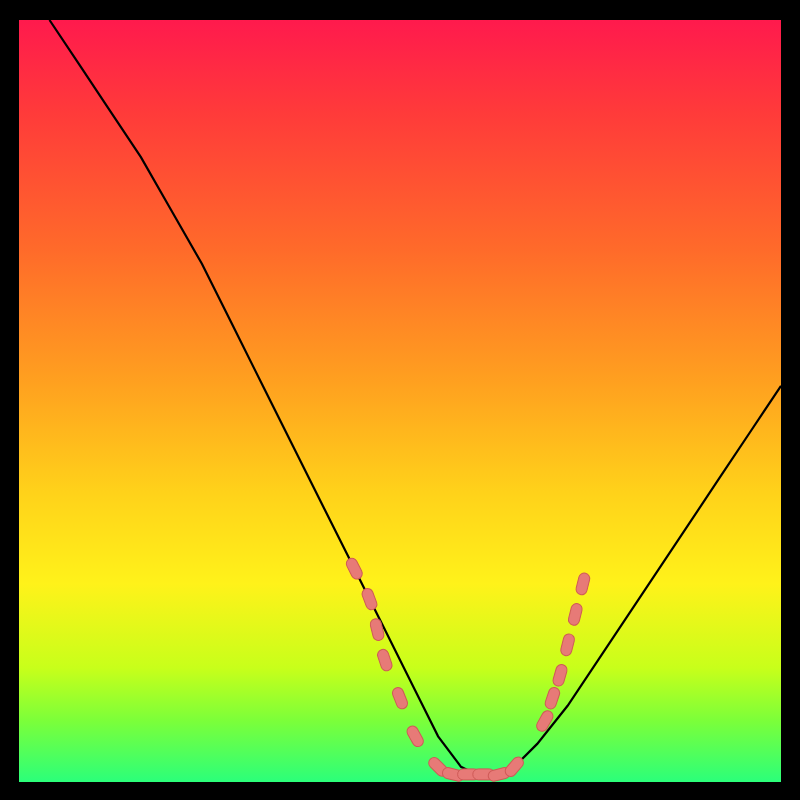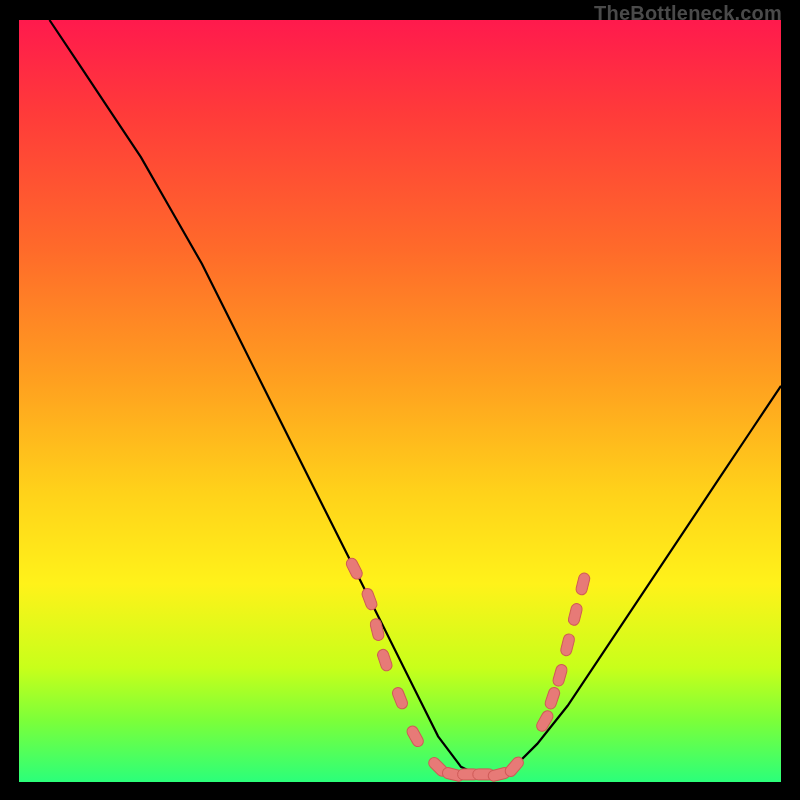--- a/index.html
+++ b/index.html
@@ -53,21 +53,20 @@
     top: 0;
     width: 762px;
     height: 762px;
     overflow: visible;
   }
 </style>
 </head>
 <body>
 
 <div class="chart-wrap">
-  <div class="watermark">TheBottleneck.com</div>
   <div class="plot-area">
     <svg class="curve" viewBox="0 0 762 762" preserveAspectRatio="none">
       <path id="curve-path" fill="none" stroke="#000000" stroke-width="2.2" d="M30.5 0.0 L61.0 45.7 L91.4 91.4 L121.9 137.2 L152.4 190.5 L182.9 243.8 L213.4 304.8 L243.8 365.8 L274.3 426.7 L304.8 487.7 L335.3 548.6 L365.8 609.6 L396.2 670.6 L419.1 716.3 L442.0 746.8 L457.2 754.4 L472.4 754.4 L495.3 746.8 L518.2 723.9 L548.6 685.8 L579.1 640.1 L609.6 594.4 L640.1 548.6 L670.6 502.9 L701.0 457.2 L731.5 411.5 L762.0 365.8"></path>
       <g id="markers">
           <rect x="324.3" y="543.1" width="22" height="11" rx="5.5" ry="5.5" fill="#e77a77" stroke="#cf5a57" stroke-width="1" transform="rotate(63.4 335.3 548.6)"></rect>
           <rect x="339.5" y="573.6" width="22" height="11" rx="5.5" ry="5.5" fill="#e77a77" stroke="#cf5a57" stroke-width="1" transform="rotate(69.4 350.5 579.1)"></rect>
           <rect x="347.1" y="604.1" width="22" height="11" rx="5.5" ry="5.5" fill="#e77a77" stroke="#cf5a57" stroke-width="1" transform="rotate(76.0 358.1 609.6)"></rect>
           <rect x="354.8" y="634.6" width="22" height="11" rx="5.5" ry="5.5" fill="#e77a77" stroke="#cf5a57" stroke-width="1" transform="rotate(71.6 365.8 640.1)"></rect>
           <rect x="370.0" y="672.7" width="22" height="11" rx="5.5" ry="5.5" fill="#e77a77" stroke="#cf5a57" stroke-width="1" transform="rotate(68.2 381.0 678.2)"></rect>
           <rect x="385.2" y="710.8" width="22" height="11" rx="5.5" ry="5.5" fill="#e77a77" stroke="#cf5a57" stroke-width="1" transform="rotate(60.9 396.2 716.3)"></rect>

